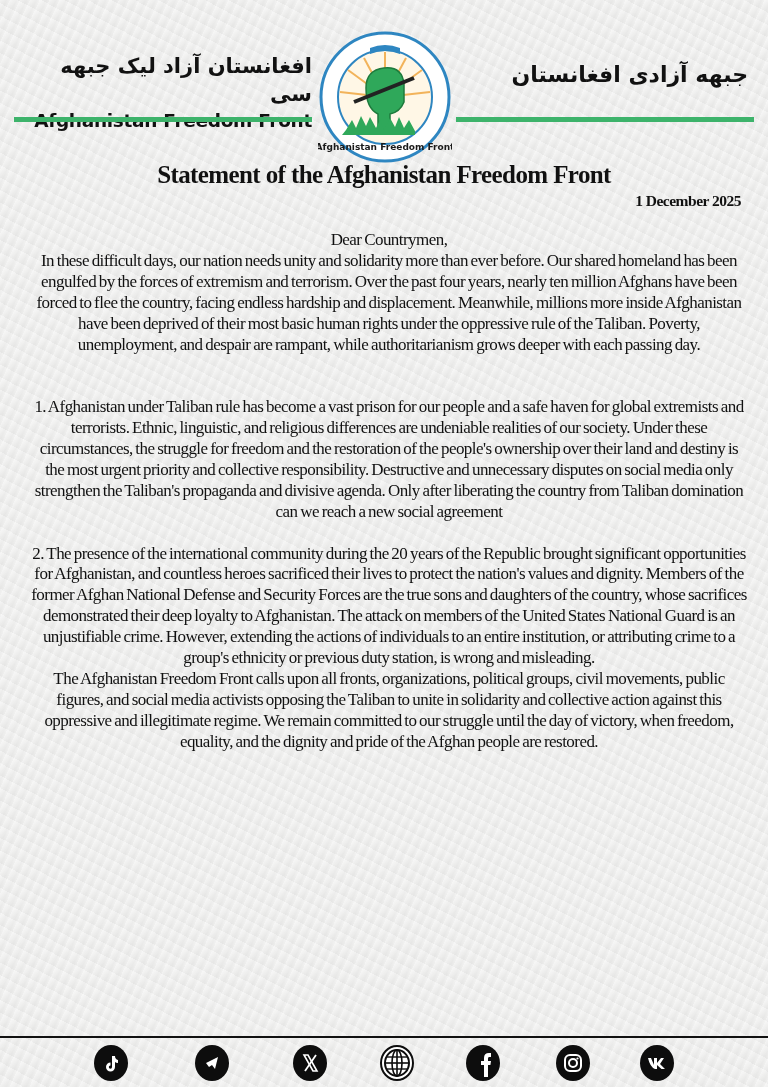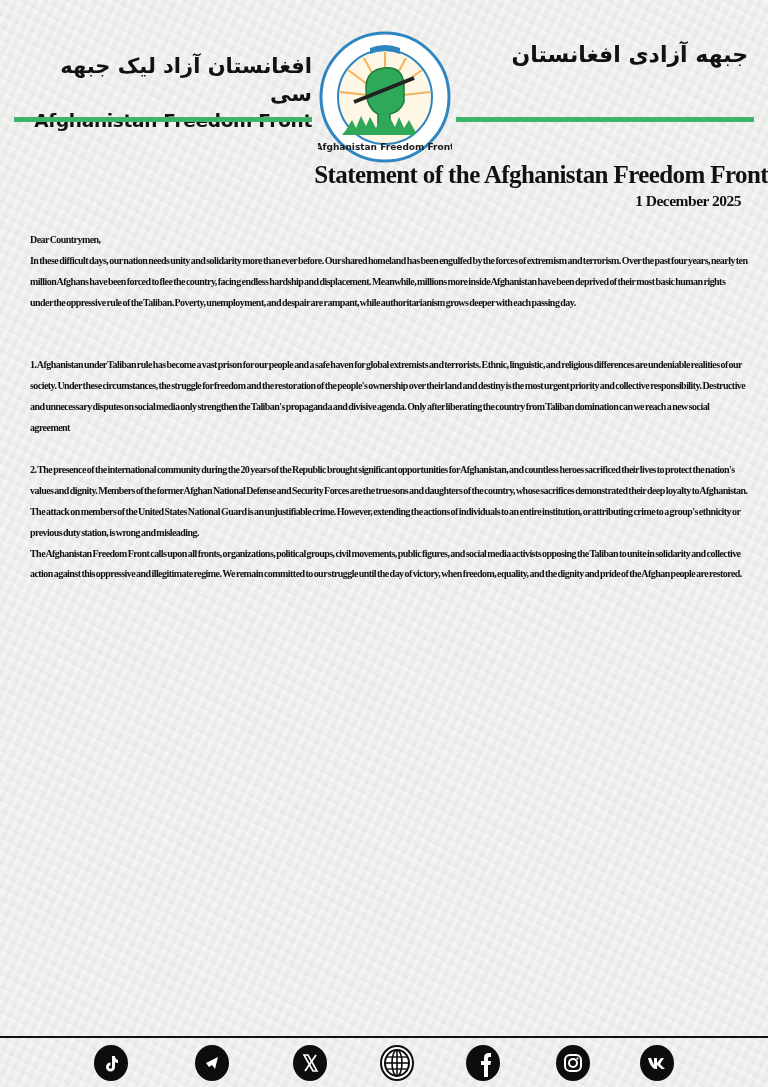--- a/index.html
+++ b/index.html
@@ -16,41 +16,41 @@
   .hdr-left {
     position: absolute; left: 16px; top: 52px; width: 296px; text-align: right;
   }
   .hdr-left .fa {
     font-family: "DejaVu Sans", sans-serif; font-weight: bold; font-size: 21px; line-height: 28px; direction: rtl;
   }
   .hdr-left .en {
     font-family: "DejaVu Sans", sans-serif; font-weight: bold; font-size: 18.5px; line-height: 26px; letter-spacing: -0.3px;
   }
   .hdr-right {
-    position: absolute; left: 458px; top: 40px; width: 290px; direction: rtl;
+    position: absolute; left: 458px; top: 60px; width: 290px; direction: rtl;
   }
   .hdr-right .fa1 {
     font-family: "DejaVu Sans", sans-serif; font-weight: bold; font-size: 22px; line-height: 30px; letter-spacing: 3px;
   }
   .hdr-right .fa2 {
     font-family: "DejaVu Sans", sans-serif; font-weight: bold; font-size: 22px; line-height: 30px; letter-spacing: 1.5px;
   }
   .green-rule { position: absolute; height: 5px; background: #3db36b; }
   .logo { position: absolute; left: 318px; top: 30px; width: 134px; height: 134px; }
 
   .title {
-    position: absolute; left: 0; top: 158px; width: 768px; text-align: right;
+    position: absolute; left: 0; top: 158px; width: 768px; text-align: center;
     font-weight: bold; font-size: 25px; line-height: 34px; letter-spacing: -0.6px;
   }
   .date {
     position: absolute; right: 27px; top: 192px; font-weight: bold; font-size: 15.5px; letter-spacing: -0.5px;
   }
   .body {
     position: absolute; left: 30px; top: 230px; width: 718px;
-    font-weight: bold; font-size: 10px; line-height: 20.9px; letter-spacing: -0.55px; word-spacing: -1px;
+    font-weight: normal; font-size: 17px; line-height: 20.9px; letter-spacing: -0.55px; word-spacing: -1px; text-align: center;
   }
   .body p { margin: 0; }
   .body .gap { height: 20.9px; }
   .footer-rule { position: absolute; left: 0; top: 1036px; width: 768px; height: 2px; background: #111; }
   .socials { position: absolute; left: 0; top: 1045px; width: 768px; height: 38px; }
   .soc {
     position: absolute; top: 0; width: 34px; height: 36px; border-radius: 50%; background: #0d0d0d;
     display: flex; align-items: center; justify-content: center; cursor: pointer;
   }
   .soc svg { display: block; }

